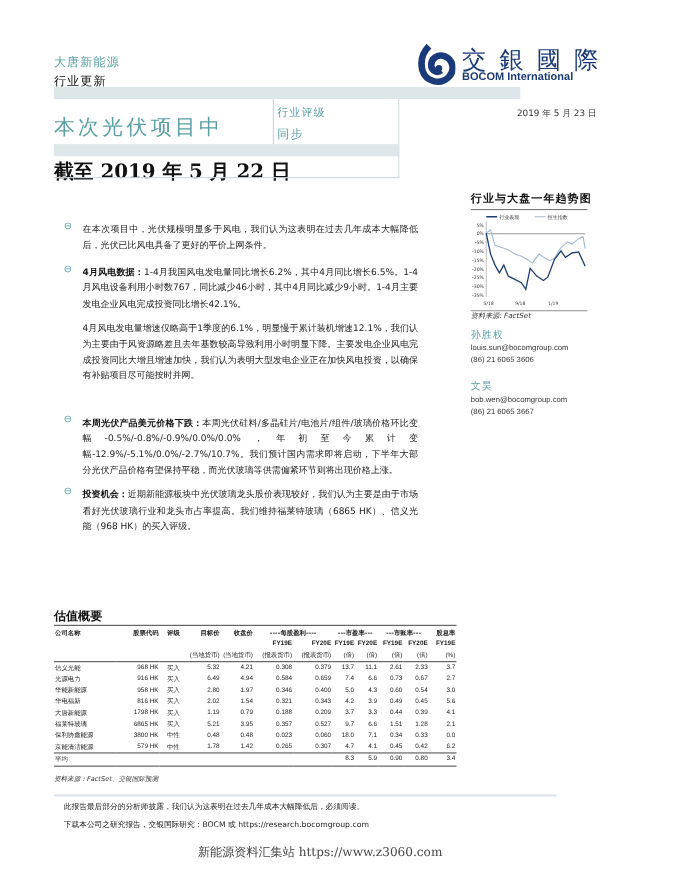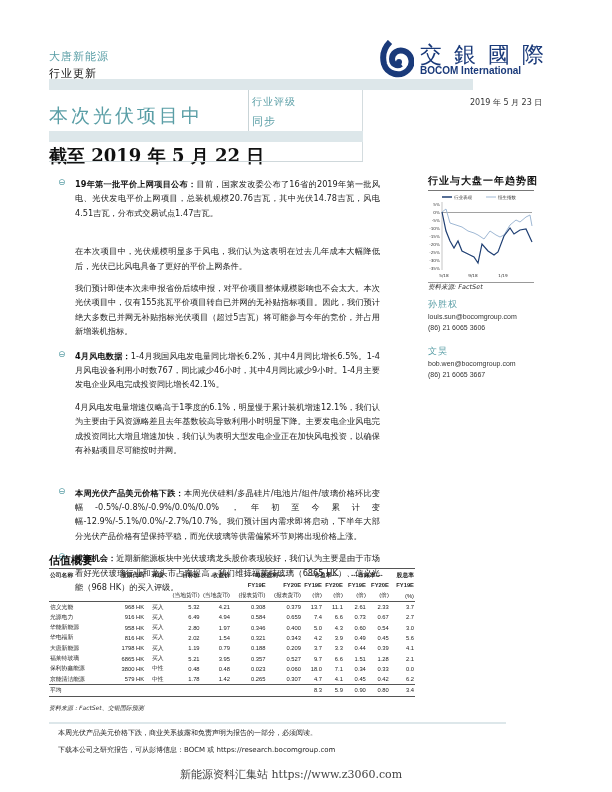--- a/index.html
+++ b/index.html
@@ -66,25 +66,21 @@
 <div class="abs rating-value">同步</div>
 <div class="abs rating-rightline"></div>
 <div class="abs band2"></div>
 <div class="abs date-title">截至 2019 年 5 月 22 日</div>
 <div class="abs date-underline"></div>
 <div class="abs report-date">2019 年 5 月 23 日</div>
 
 <div class="abs" style="left:60px;top:177px;">
   <div style="position:relative;">
     <span class="abs bullet-icon" style="left:-2px;top:0;">⊖</span>
-    <div class="bullet" style="margin-left:15px;">
-      <b>19年第一批平价上网项目公布：</b><span>目前，国家发改委公布了16省的2019年第一批风电、光伏发电平价上网项目，总装机规模20.76吉瓦，其中光伏14.78吉瓦，风电4.51吉瓦，分布式交易试点1.47吉瓦。</span>
-    </div>
     <div class="bullet" style="margin-left:15px;margin-top:24px;">在本次项目中，光伏规模明显多于风电，我们认为这表明在过去几年成本大幅降低后，光伏已比风电具备了更好的平价上网条件。</div>
-    <div class="bullet" style="margin-left:15px;margin-top:8px;">我们预计即使本次未申报省份后续申报，对平价项目整体规模影响也不会太大。本次光伏项目中，仅有155兆瓦平价项目转自已并网的无补贴指标项目。因此，我们预计绝大多数已并网无补贴指标光伏项目（超过5吉瓦）将可能参与今年的竞价，并占用新增装机指标。</div>
   </div>
   <div style="position:relative;margin-top:10px;">
     <span class="abs bullet-icon" style="left:-2px;top:0;">⊖</span>
     <div class="bullet" style="margin-left:15px;">
       <b>4月风电数据：</b><span>1-4月我国风电发电量同比增长6.2%，其中4月同比增长6.5%。1-4月风电设备利用小时数767，同比减少46小时，其中4月同比减少9小时。1-4月主要发电企业风电完成投资同比增长42.1%。</span>
     </div>
     <div class="bullet" style="margin-left:15px;margin-top:8px;">4月风电发电量增速仅略高于1季度的6.1%，明显慢于累计装机增速12.1%，我们认为主要由于风资源略差且去年基数较高导致利用小时明显下降。主要发电企业风电完成投资同比大增且增速加快，我们认为表明大型发电企业正在加快风电投资，以确保有补贴项目尽可能按时并网。</div>
   </div>
   <div style="position:relative;margin-top:10px;">
     <span class="abs bullet-icon" style="left:-2px;top:0;">⊖</span>
@@ -327,15 +323,15 @@
         <td class="num">5.9</td>
         <td class="num">0.90</td>
         <td class="num">0.80</td>
         <td class="num">3.4</td>
       </tr>
     </tbody>
 </table>
 <div class="abs table-src">资料来源：FactSet、交银国际预测</div>
 
 <div class="abs foot-rule"></div>
-<div class="abs foot1">本周光伏产品美元价格下跌，商业关系披露和免责声明为报告的一部分，必须阅读。</div>
-<div class="abs foot2">下载本公司之研究报告，可从彭博信息：BOCM 或 https://research.bocomgroup.com</div>
+<div class="abs foot1">此报告最后部分的分析师披露，我们认为这表明在过去几年成本大幅降低后，必须阅读。</div>
+<div class="abs foot2">下载本公司之研究报告，交银国际研究：BOCM 或 https://research.bocomgroup.com</div>
 <div class="abs watermark">新能源资料汇集站 https://www.z3060.com</div>
 
 </body></html>

